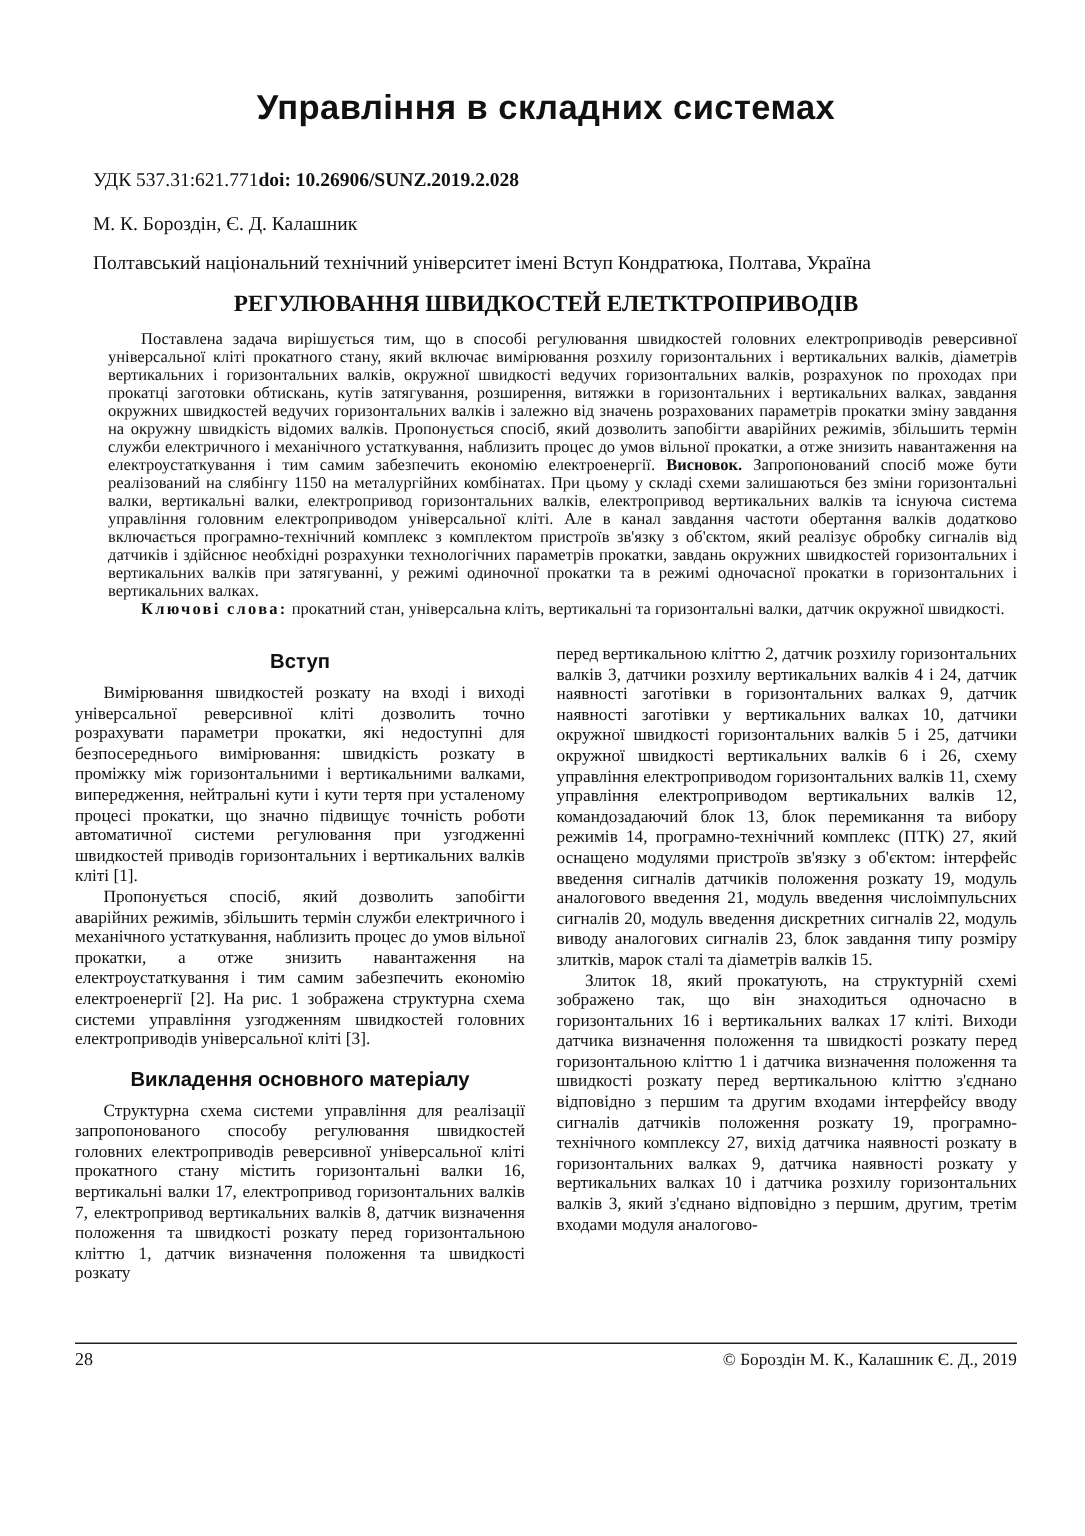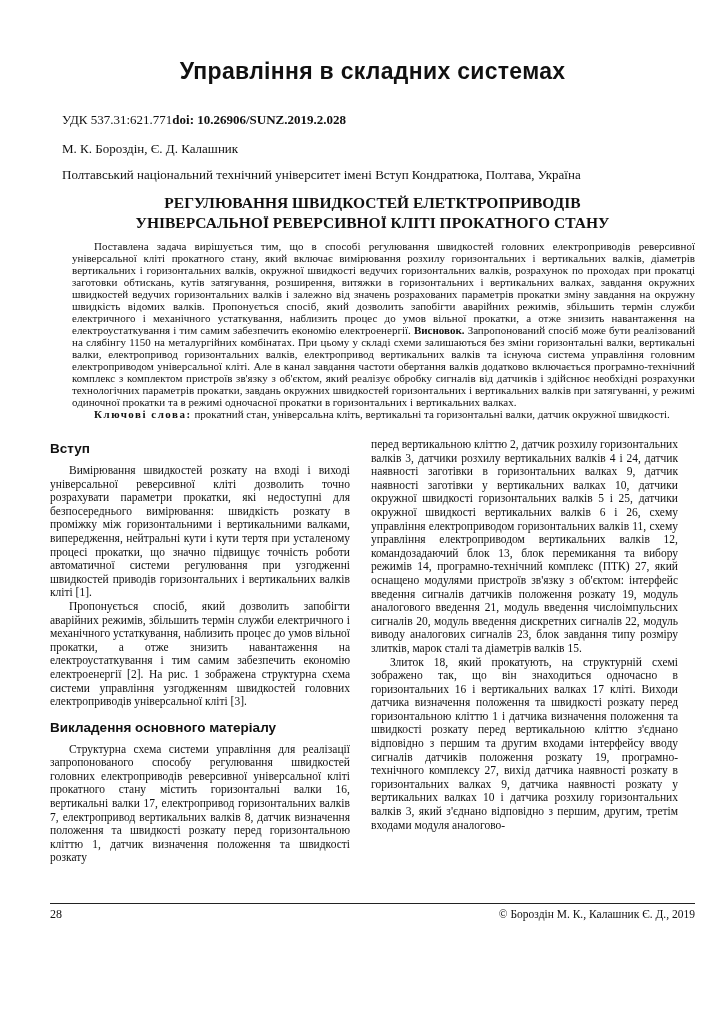--- a/index.html
+++ b/index.html
@@ -11,21 +11,21 @@
     width: 723px;
     height: 1024px;
     overflow: hidden;
     color: #111111;
     font-family: "Liberation Serif", serif;
   }
   .page {
     box-sizing: border-box;
     width: 723px;
     height: 920px;
-    padding: 56px 28px 0 50px;
+    padding: 56px 45px 0 50px;
   }
   .journal-header {
     text-align: center;
     font-family: "Liberation Sans", sans-serif;
     font-weight: bold;
     font-size: 23px;
     line-height: 30px;
     letter-spacing: 0.3px;
   }
   .meta-row {
@@ -83,21 +83,21 @@
     font-size: 11.5px;
     line-height: 13.6px;
   }
   .col-left  { width: 300px; }
   .col-right { width: 307px; }
   .section-heading {
     font-family: "Liberation Sans", sans-serif;
     font-weight: bold;
     font-size: 13.5px;
     line-height: 17px;
-    text-align: left;
+    text-align: center;
     margin: 2px 0 7px 0;
   }
   .section-heading.second { margin-top: 10px; }
   .col p { margin: 0; }
   .col p.indent { text-indent: 19px; }
   .footer-rule {
     border: none;
     border-top: 1px solid #222222;
     margin: 3px 0 0 0;
   }
@@ -123,21 +123,20 @@
     <span class="udc">УДК 537.31:621.771</span>
     <span class="doi">doi: 10.26906/SUNZ.2019.2.028</span>
   </div>
 
   <div class="authors">М. К. Бороздін, Є. Д. Калашник</div>
 
   <div class="affiliation">Полтавський національний технічний університет імені Вступ Кондратюка, Полтава, Україна</div>
 
   <div class="paper-title">
     <div>РЕГУЛЮВАННЯ ШВИДКОСТЕЙ ЕЛЕТКТРОПРИВОДІВ</div>
-    <div>УНІВЕРСАЛЬНОЇ РЕВЕРСИВНОЇ КЛІТІ ПРОКАТНОГО СТАНУ</div>
   </div>
 
   <div class="abstract">
     <p class="para"><span>Поставлена задача вирішується тим, що в способі регулювання швидкостей головних електроприводів реверсивної універсальної кліті прокатного стану, який включає вимірювання розхилу горизонтальних і вертикальних валків, діаметрів вертикальних і горизонтальних валків, окружної швидкості ведучих горизонтальних валків, розрахунок по проходах при прокатці заготовки обтискань, кутів затягування, розширення, витяжки в горизонтальних і вертикальних валках, завдання окружних швидкостей ведучих горизонтальних валків і залежно від значень розрахованих параметрів прокатки зміну завдання на окружну швидкість відомих валків. Пропонується спосіб, який дозволить запобігти аварійних режимів, збільшить термін служби електричного і механічного устаткування, наблизить процес до умов вільної прокатки, а отже знизить навантаження на електроустаткування і тим самим забезпечить економію електроенергії.</span> <b>Висновок.</b> <span>Запропонований спосіб може бути реалізований на слябінгу 1150 на металургійних комбінатах. При цьому у складі схеми залишаються без зміни горизонтальні валки, вертикальні валки, електропривод горизонтальних валків, електропривод вертикальних валків та існуюча система управління головним електроприводом універсальної кліті. Але в канал завдання частоти обертання валків додатково включається програмно-технічний комплекс з комплектом пристроїв зв'язку з об'єктом, який реалізує обробку сигналів від датчиків і здійснює необхідні розрахунки технологічних параметрів прокатки, завдань окружних швидкостей горизонтальних і вертикальних валків при затягуванні, у режимі одиночної прокатки та в режимі одночасної прокатки в горизонтальних і вертикальних валках.</span></p>
     <p class="para keywords"><b class="kw-label">Ключові слова:</b> <span>прокатний стан, універсальна кліть, вертикальні та горизонтальні валки, датчик окружної швидкості.</span></p>
   </div>
 
   <div class="columns">
 
     <div class="col col-left">

